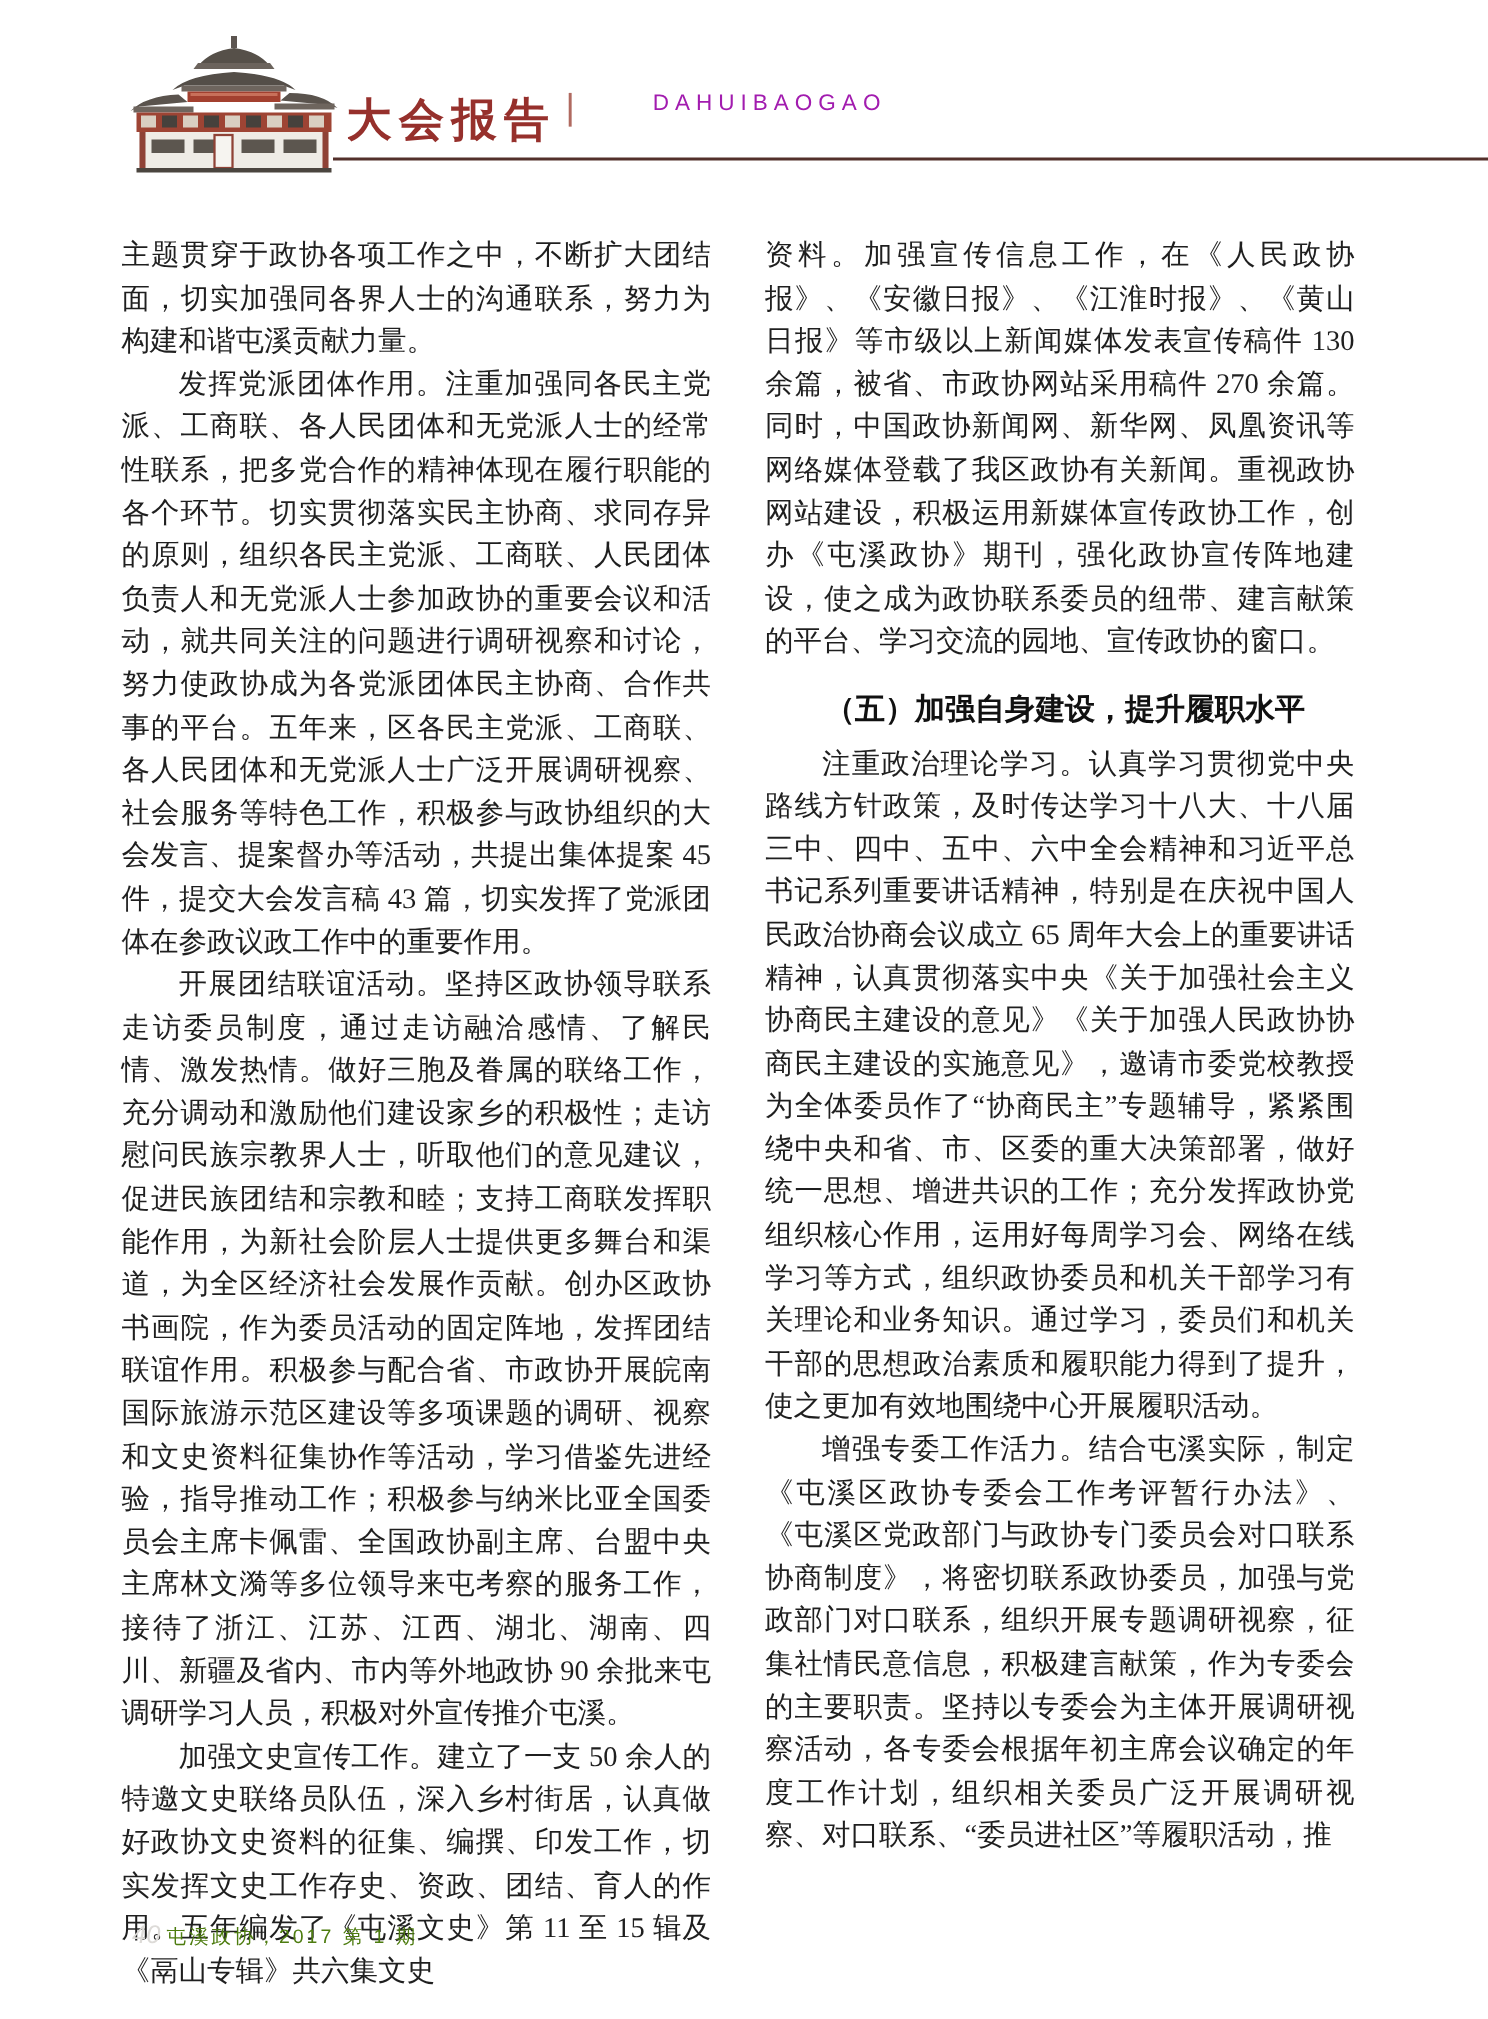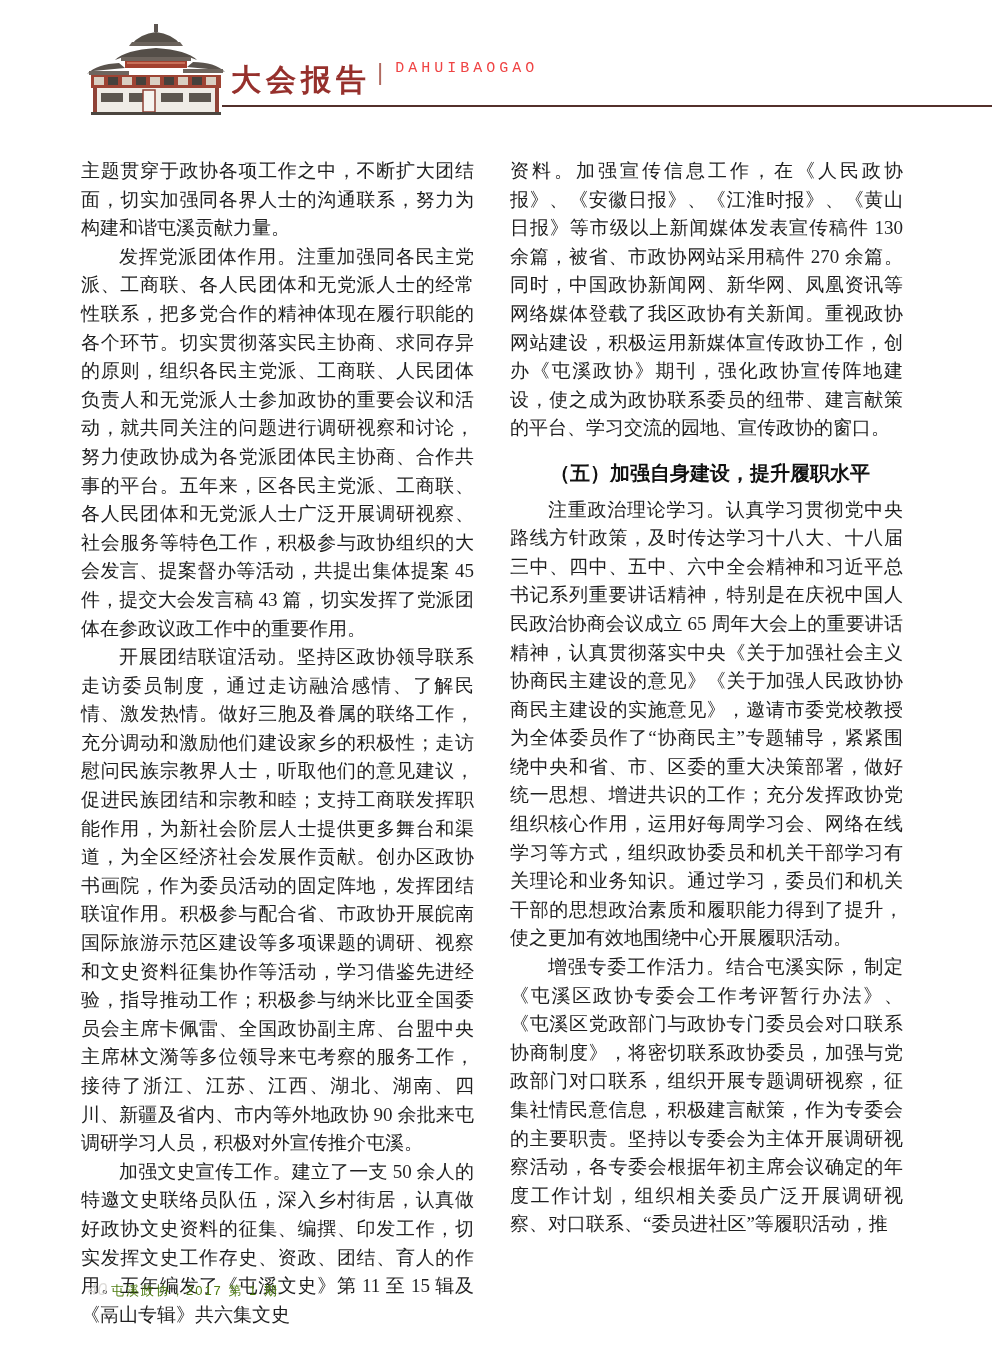--- a/index.html
+++ b/index.html
@@ -43,22 +43,23 @@
     color: #b06a60;
     font-size: 24px;
     margin: 0 12px 0 6px;
     font-family: "Liberation Sans", sans-serif;
     position: relative;
     top: -2px;
   }
   .masthead-en {
     font-size: 15px;
     letter-spacing: 4px;
-    color: #ef4444;
-    font-family: Liberation Mono, monospace;
+    color: #a21caf;
+    font-family: Liberation Sans, sans-serif;
+    margin-left: 40px;
   }
   .header-rule {
     position: absolute;
     left: 222px;
     top: 105px;
     width: 770px;
     height: 2px;
     background: #53302b;
   }
 

